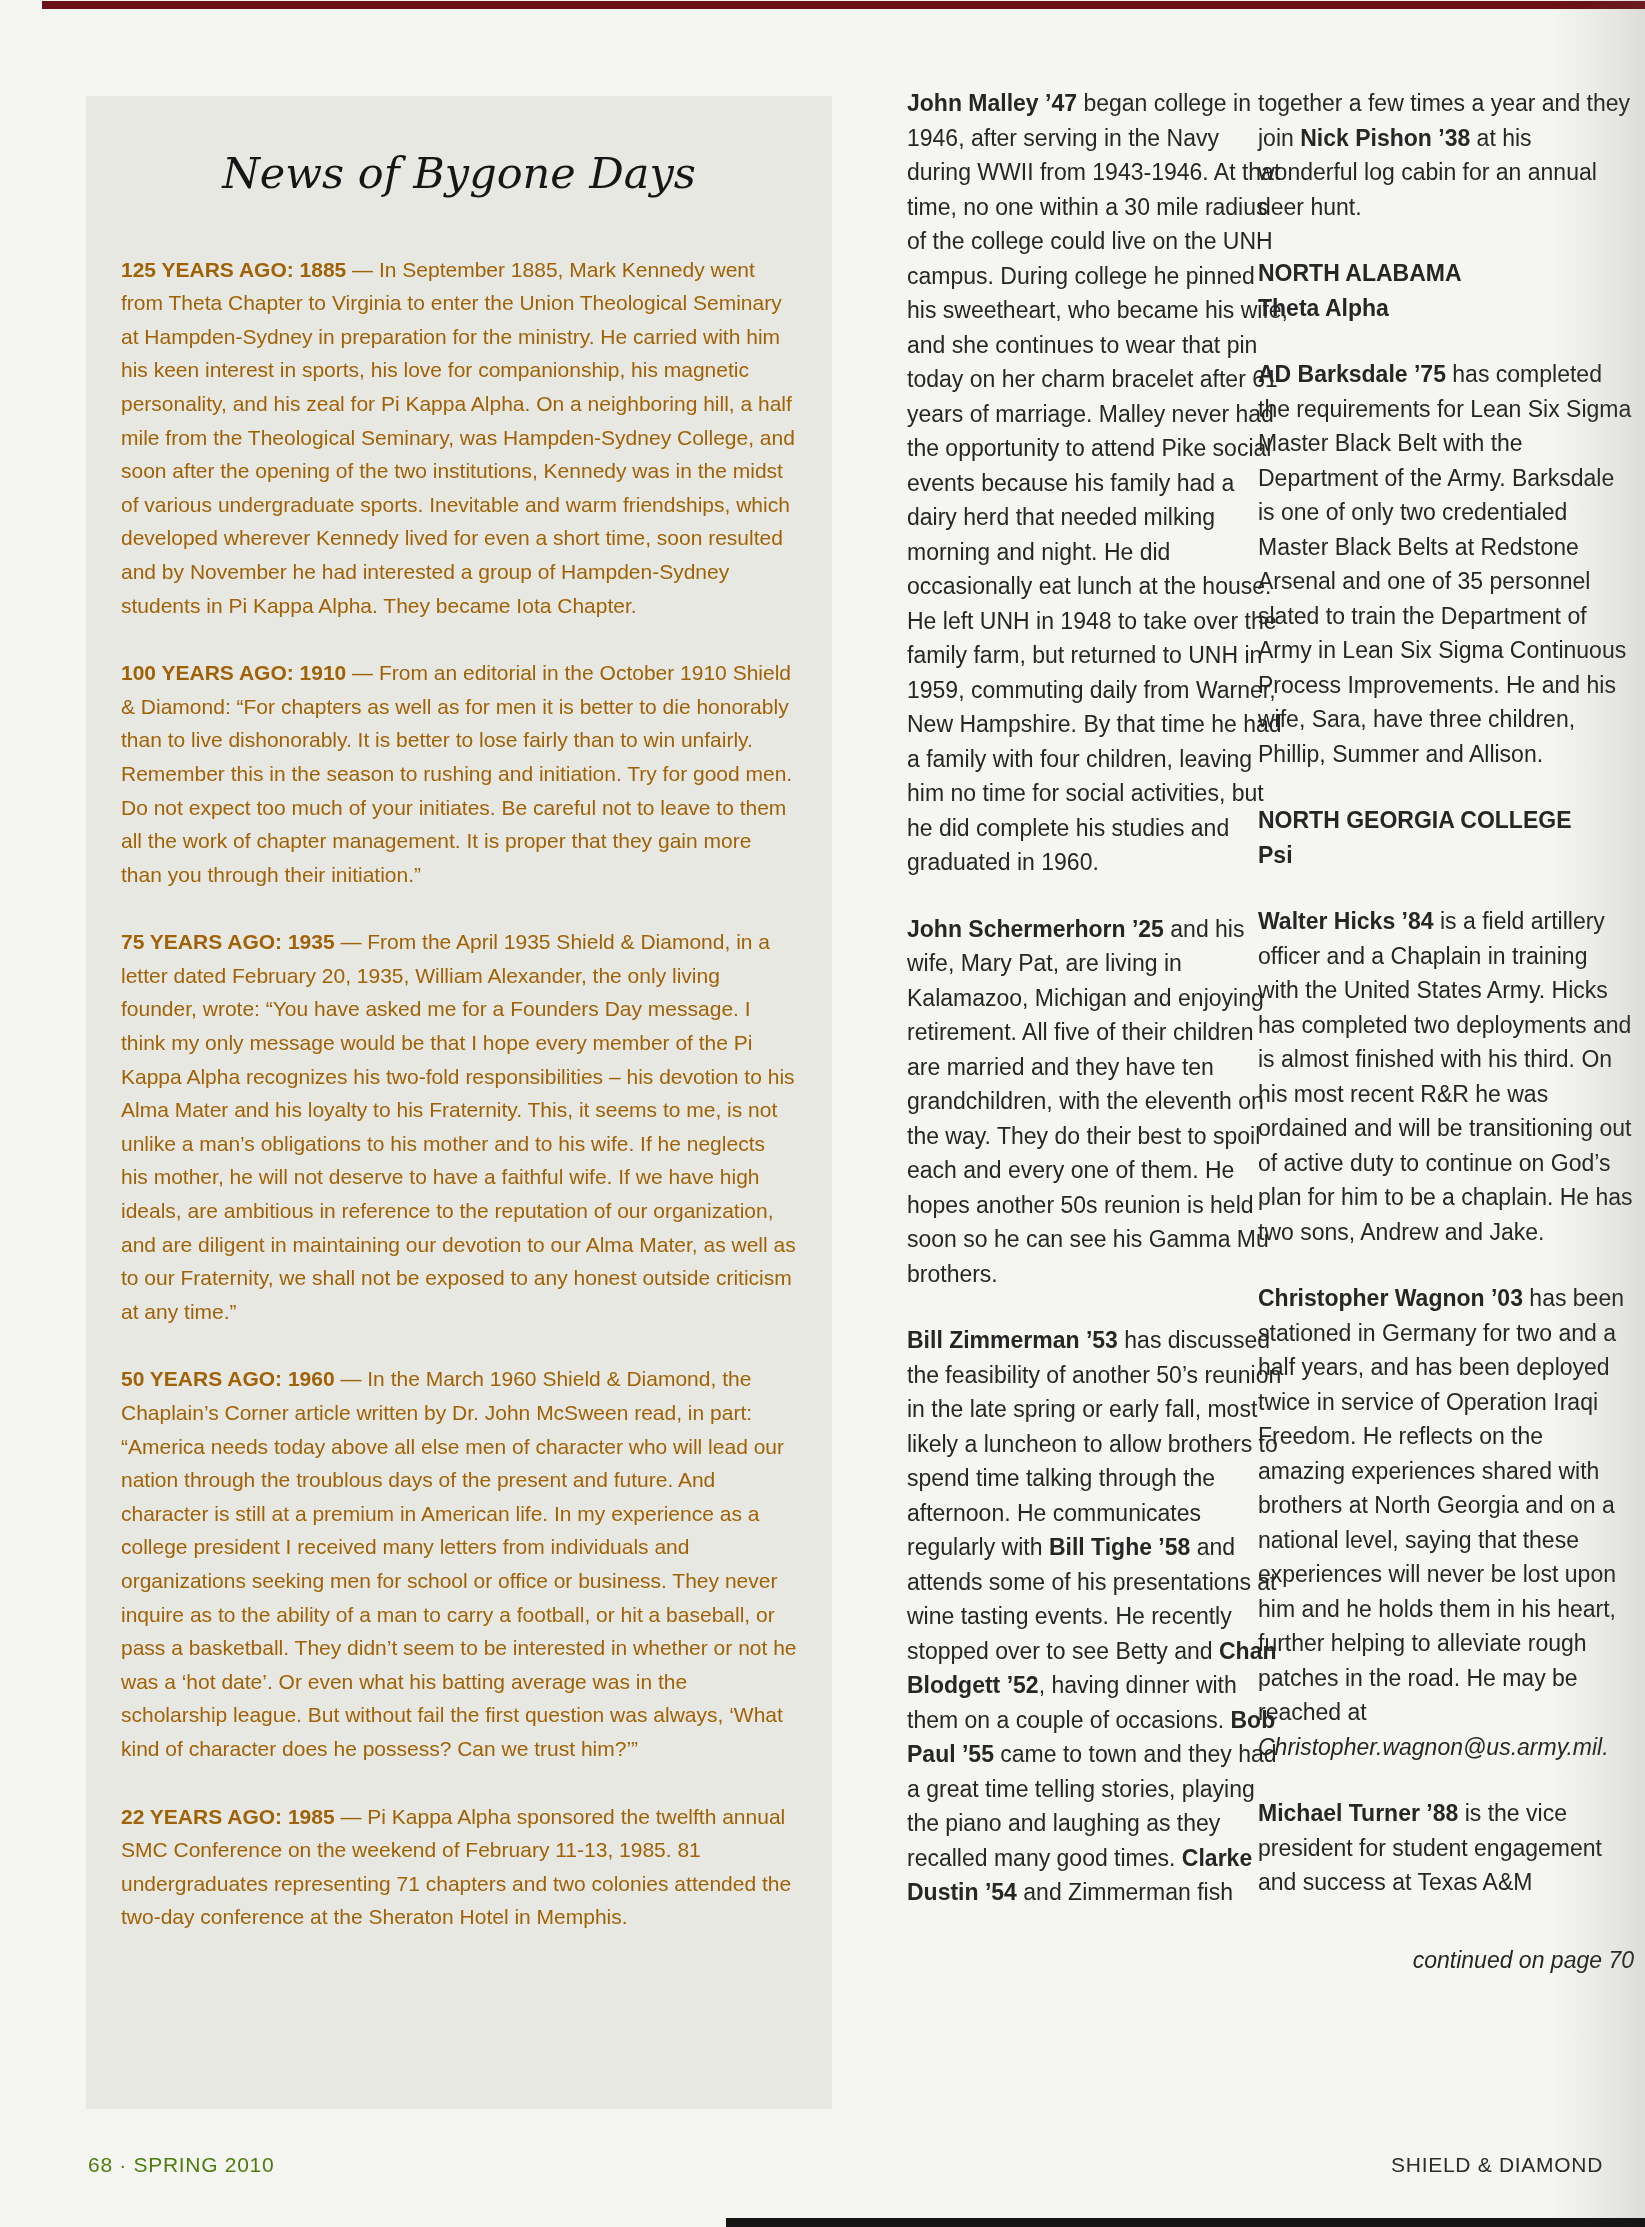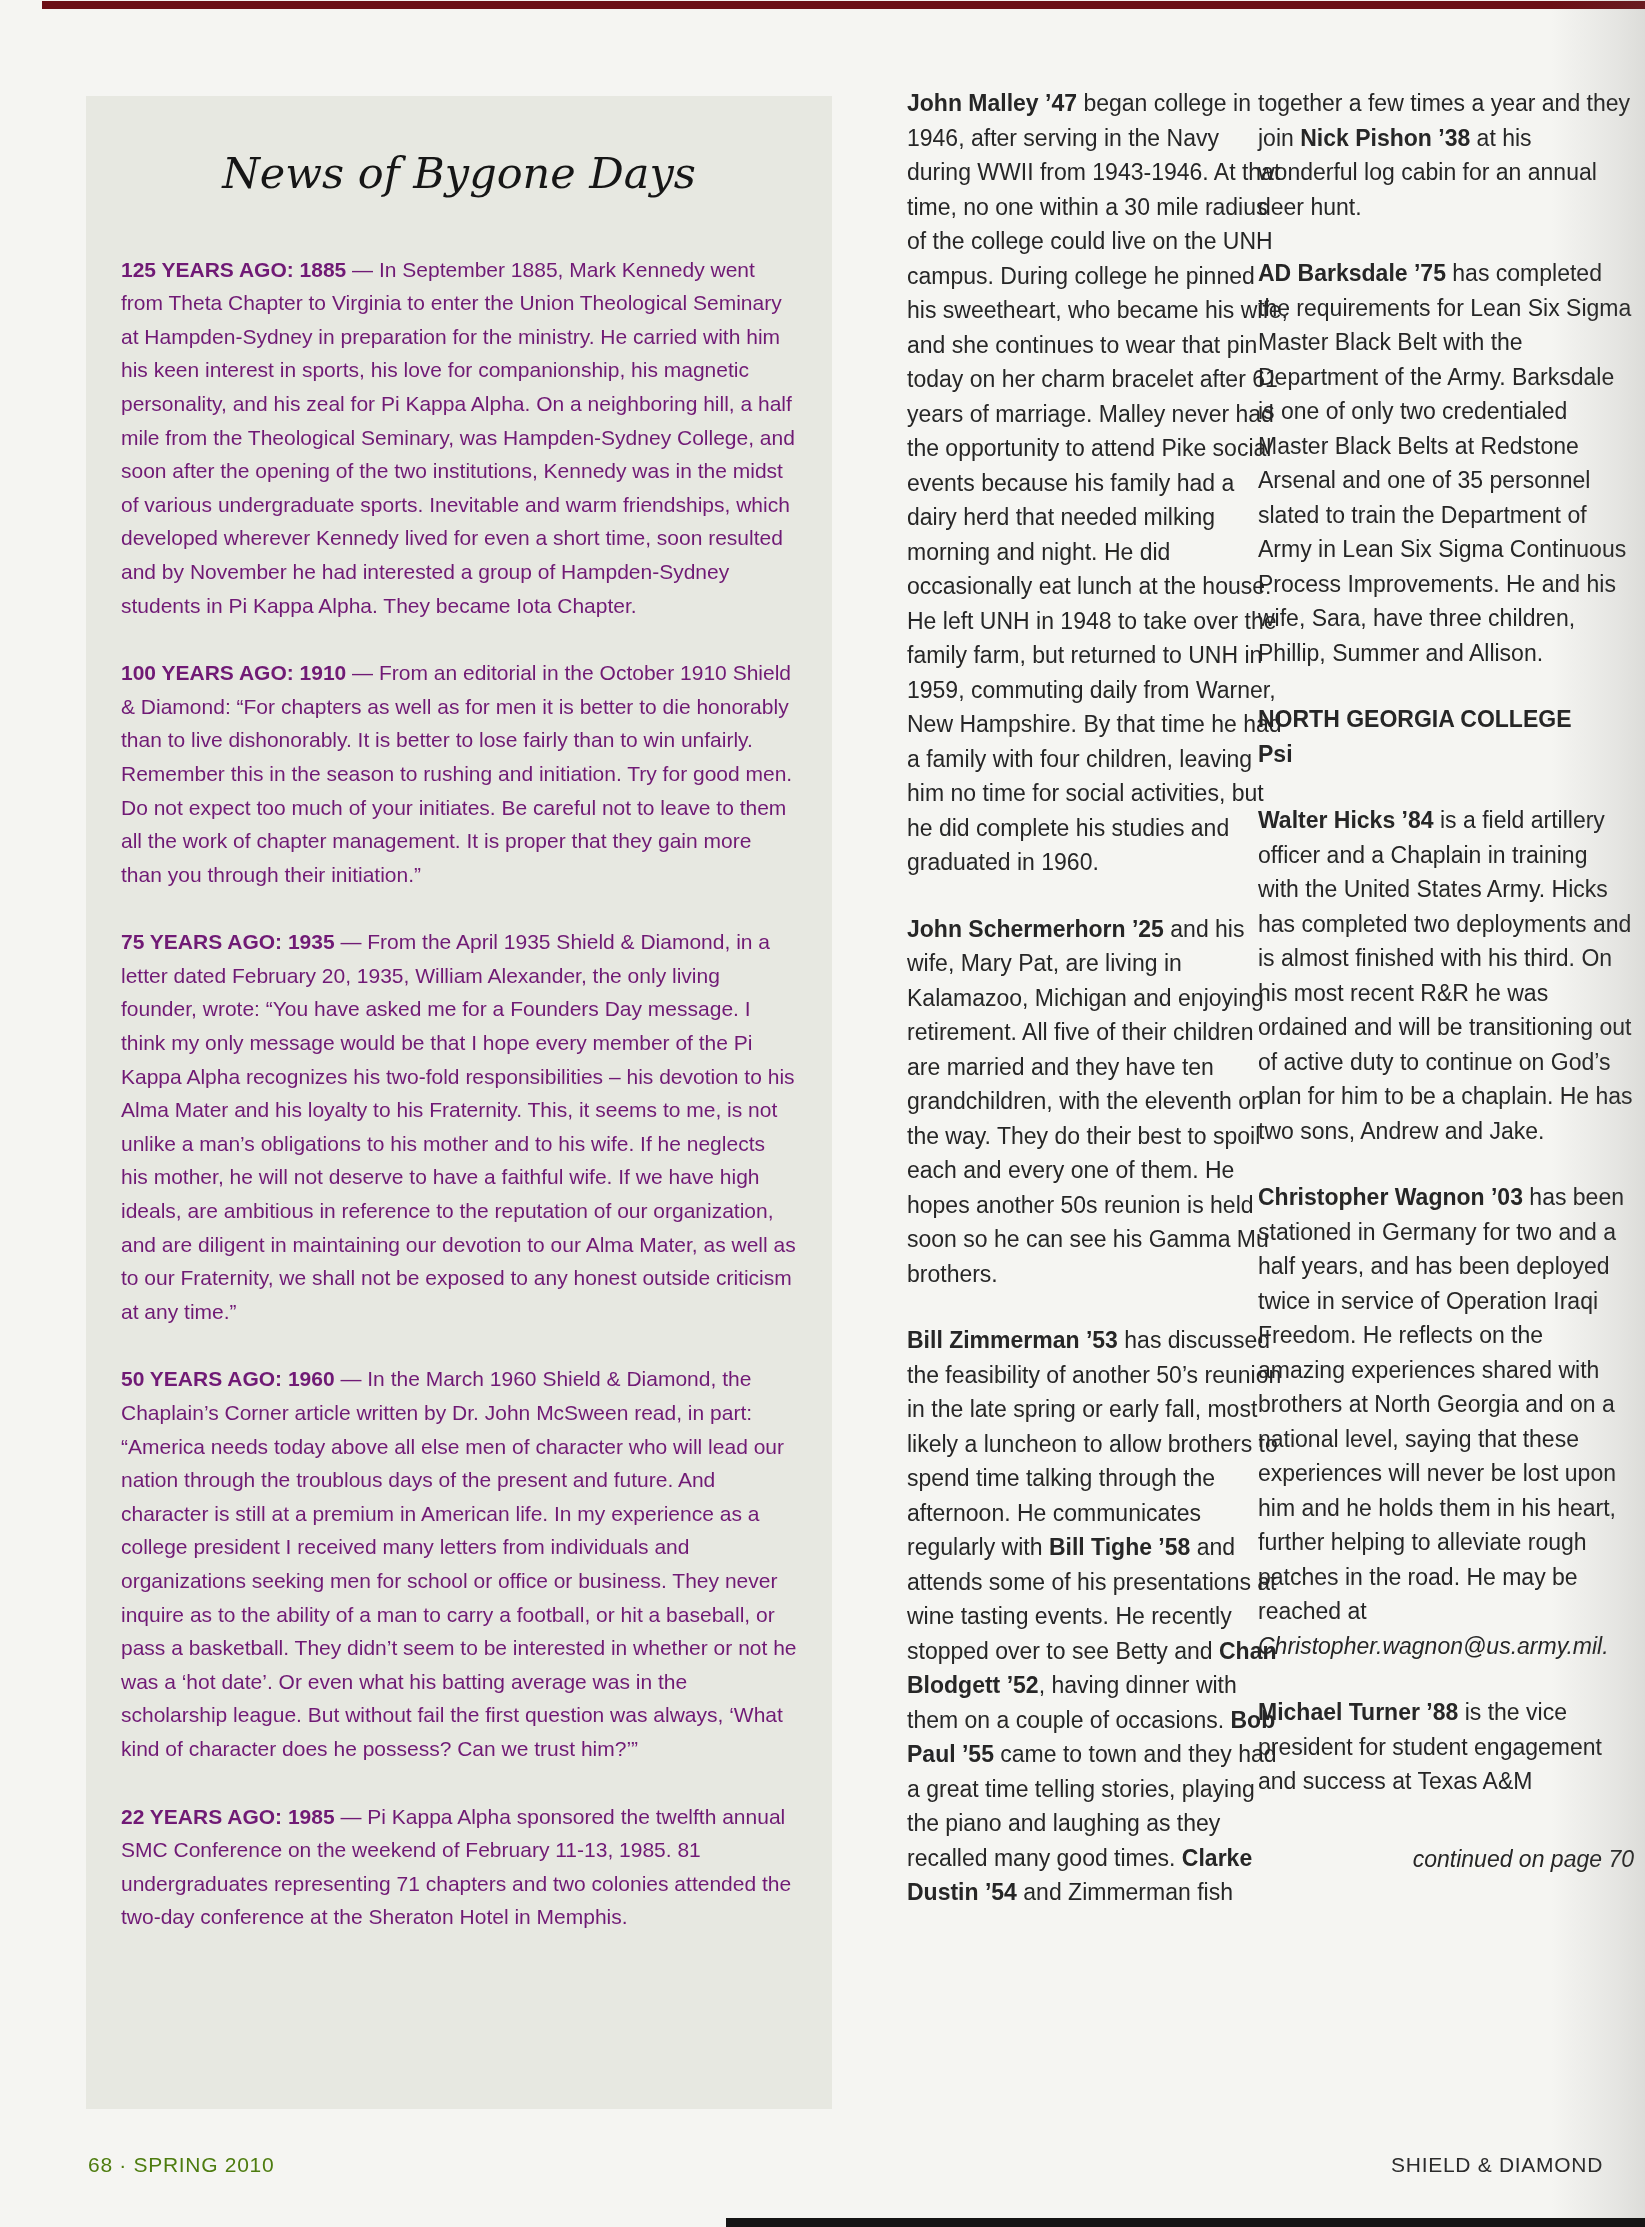--- a/index.html
+++ b/index.html
@@ -21,21 +21,21 @@
     background:#e7e8e1;box-sizing:border-box;
     padding:32px 35px 27px 35px;
   }
   .box-title{
     font-family:"DejaVu Serif","Liberation Serif",serif;
     font-style:italic;font-weight:normal;
     font-size:43px;line-height:1.2;text-align:center;
     color:#161616;margin:20px 0 53px 0;
   }
   .box-p{
-    font-size:21px;line-height:1.6;margin:0 0 34px 0;color:#701a75;
+    font-size:21px;line-height:1.6;margin:0 0 34px 0;color:#a16207;
     text-align:left;
   }
   .col{position:absolute;top:86px;font-size:23px;line-height:1.5;color:#262626;}
   .col-middle{left:907px;width:381px;}
   .col-right{left:1258px;width:376px;}
   .col p{margin:0 0 32px 0;}
   .chapter-heading{font-weight:bold;margin:2.7px 0 32px 0;}
   .chapter-heading div{line-height:1.5;}
   .continued{
     text-align:right;font-style:italic;margin-top:43px;font-size:23px;color:#262626;
@@ -60,20 +60,24 @@
 </div>
 
 <div class="col col-middle">
   <p><span class="b">John Malley ’47</span><span> began college in 1946, after serving in the Navy during WWII from 1943-1946. At that time, no one within a 30 mile radius of the college could live on the UNH campus. During college he pinned his sweetheart, who became his wife, and she continues to wear that pin today on her charm bracelet after 61 years of marriage. Malley never had the opportunity to attend Pike social events because his family had a dairy herd that needed milking morning and night. He did occasionally eat lunch at the house. He left UNH in 1948 to take over the family farm, but returned to UNH in 1959, commuting daily from Warner, New Hampshire. By that time he had a family with four children, leaving him no time for social activities, but he did complete his studies and graduated in 1960.</span></p>
   <p><span class="b">John Schermerhorn ’25</span><span> and his wife, Mary Pat, are living in Kalamazoo, Michigan and enjoying retirement. All five of their children are married and they have ten grandchildren, with the eleventh on the way. They do their best to spoil each and every one of them. He hopes another 50s reunion is held soon so he can see his Gamma Mu brothers.</span></p>
   <p><span class="b">Bill Zimmerman ’53</span><span> has discussed the feasibility of another 50’s reunion in the late spring or early fall, most likely a luncheon to allow brothers to spend time talking through the afternoon. He communicates regularly with </span><span class="b">Bill Tighe ’58</span><span> and attends some of his presentations at wine tasting events. He recently stopped over to see Betty and </span><span class="b">Chan Blodgett ’52</span><span>, having dinner with them on a couple of occasions. </span><span class="b">Bob Paul ’55</span><span> came to town and they had a great time telling stories, playing the piano and laughing as they recalled many good times. </span><span class="b">Clarke Dustin ’54</span><span> and Zimmerman fish</span></p>
 </div>
 
 <div class="col col-right">
   <p><span>together a few times a year and they join </span><span class="b">Nick Pishon ’38</span><span> at his wonderful log cabin for an annual deer hunt.</span></p>
+  <div class="chapter-heading">
+    <div>NORTH ALABAMA</div>
+    <div>Theta Alpha</div>
+  </div>
   <p><span class="b">AD Barksdale ’75</span><span> has completed the requirements for Lean Six Sigma Master Black Belt with the Department of the Army. Barksdale is one of only two credentialed Master Black Belts at Redstone Arsenal and one of 35 personnel slated to train the Department of Army in Lean Six Sigma Continuous Process Improvements. He and his wife, Sara, have three children, Phillip, Summer and Allison.</span></p>
   <div class="chapter-heading">
     <div>NORTH GEORGIA COLLEGE</div>
     <div>Psi</div>
   </div>
   <p><span class="b">Walter Hicks ’84</span><span> is a field artillery officer and a Chaplain in training with the United States Army. Hicks has completed two deployments and is almost finished with his third. On his most recent R&amp;R he was ordained and will be transitioning out of active duty to continue on God’s plan for him to be a chaplain. He has two sons, Andrew and Jake.</span></p>
   <p><span class="b">Christopher Wagnon ’03</span><span> has been stationed in Germany for two and a half years, and has been deployed twice in service of Operation Iraqi Freedom. He reflects on the amazing experiences shared with brothers at North Georgia and on a national level, saying that these experiences will never be lost upon him and he holds them in his heart, further helping to alleviate rough patches in the road. He may be reached at </span><span class="i">Christopher.wagnon@us.army.mil.</span></p>
   <p><span class="b">Michael Turner ’88</span><span> is the vice president for student engagement and success at Texas A&amp;M</span></p>
   <div class="continued">continued on page 70</div>
 </div>

